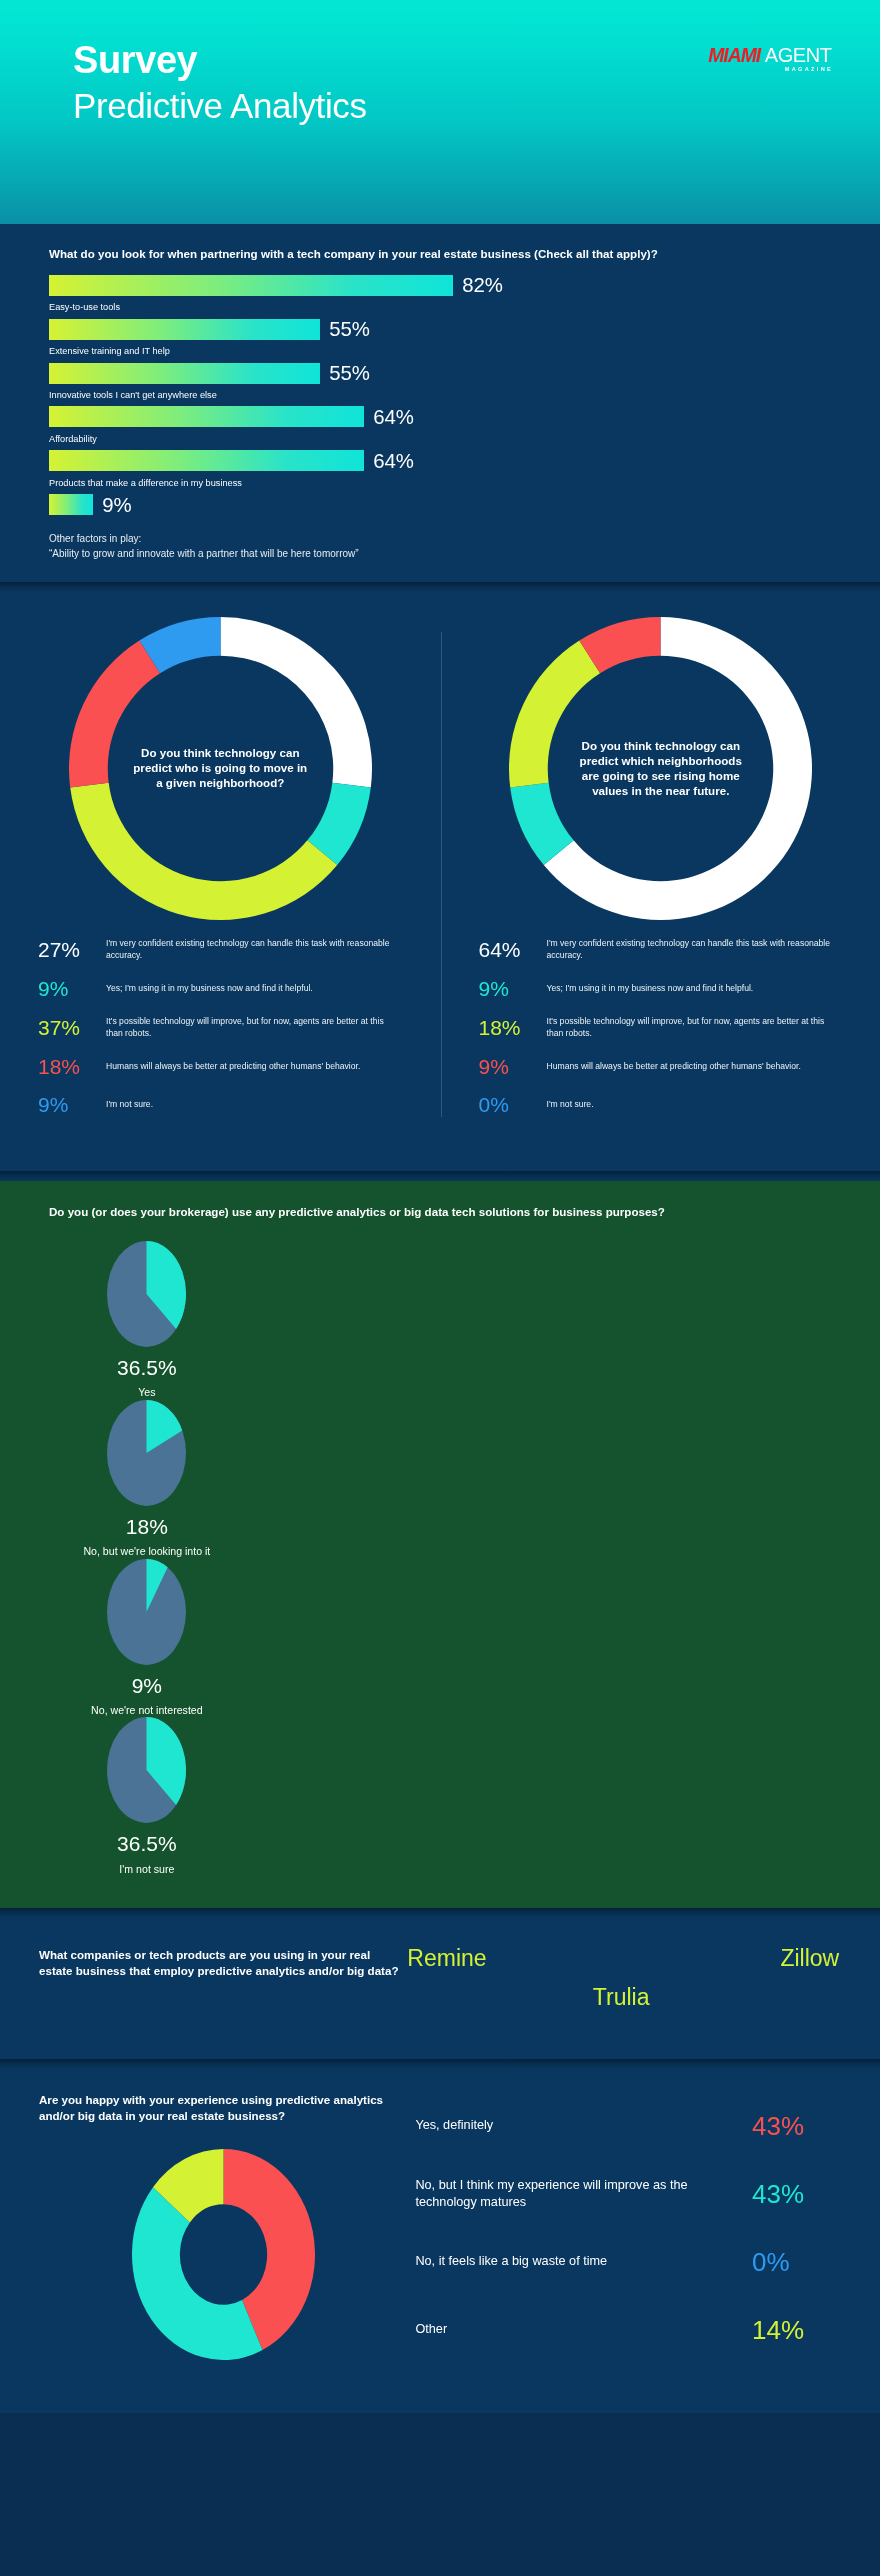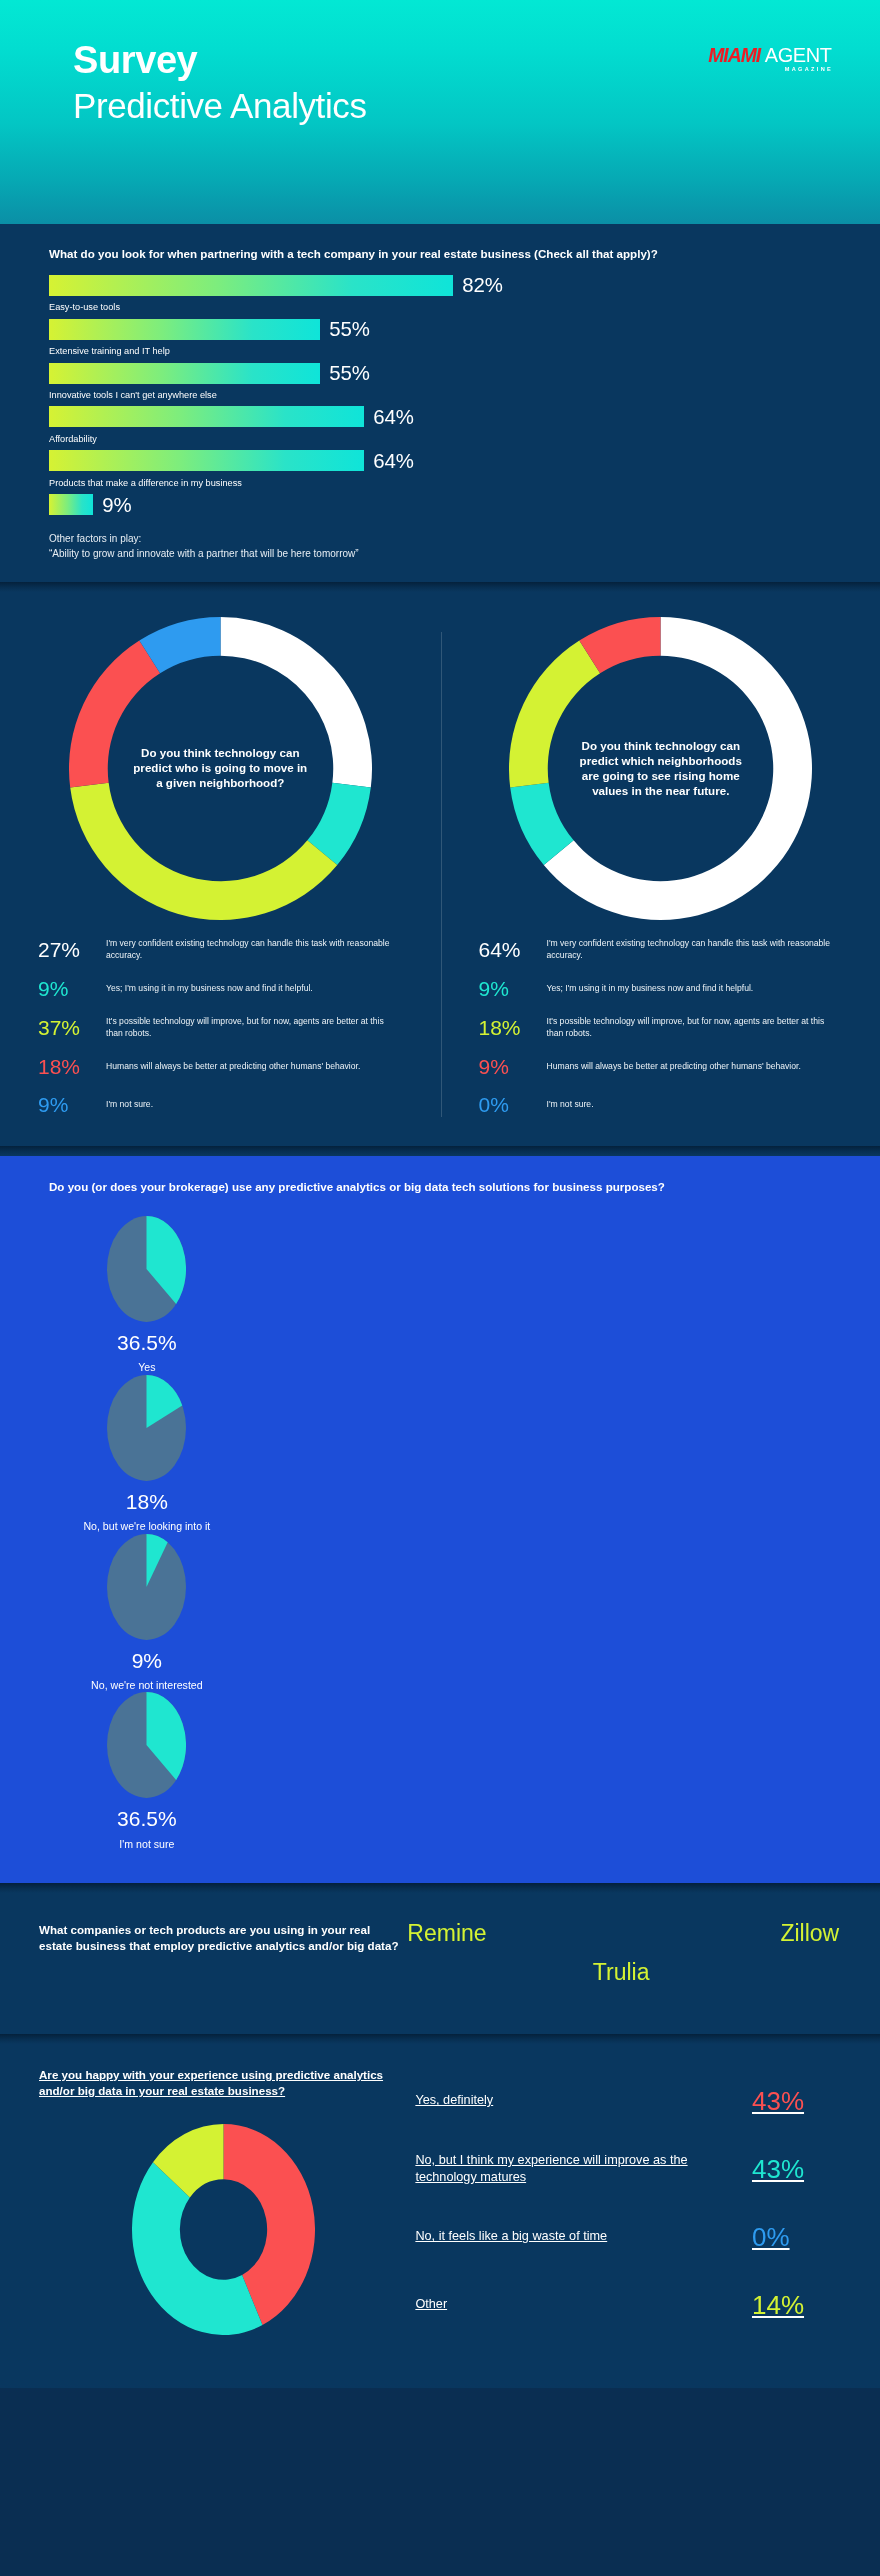--- a/index.html
+++ b/index.html
@@ -70,21 +70,21 @@
   .bar-label {
     font-size:9.2px; font-weight:300; color:#ffffff;
     padding:6.3px 0 5.6px 0; line-height:1.2;
   }
   .other-note {
     margin-top:15.5px; font-size:10px; font-weight:300;
     line-height:1.5; color:#e8eef4;
   }
 
   
-  .donuts-sec { background:#09375f; padding:25px 0 14px 0; position:relative; }
+  .donuts-sec { background:#09375f; padding:25px 0 39px 0; position:relative; }
   .donuts-grid { display:flex; }
   .donut-col { width:50%; position:relative; padding:0 28px; }
   .donut-col + .donut-col::before {
     content:""; position:absolute; left:0; top:15.5px; bottom:15.5px;
     width:0.7px; background:rgba(255,255,255,0.16);
   }
   .donut-holder { display:flex; justify-content:center; }
   .donut-center-text {
     position:absolute; left:50%; top:50%;
     transform:translate(-50%,-50%);
@@ -98,21 +98,21 @@
   .legend-pct {
     width:68px; flex:0 0 68px; font-size:21px; font-weight:300;
     line-height:1; text-align:left;
   }
   .legend-txt {
     font-size:8.6px; font-weight:300; line-height:1.34;
     color:#eef4f8;
   }
 
   
-  .pies-sec { background:#1d4ed8; padding:22.5px 49px 32px 49px; }
+  .pies-sec { background:#14532d; padding:22.5px 49px 32px 49px; }
   .pies-row { display:flex; margin-top:21px;flex-direction:column; }
   .pie-col { width:25%; text-align:center; }
   .pie-svg-wrap { display:flex; justify-content:center; }
   .pie-pct {
     font-size:21px; font-weight:300; color:#ffffff;
     margin-top:10px; line-height:1;
   }
   .pie-lbl {
     font-size:10.6px; font-weight:300; color:#ffffff;
     margin-top:8.4px; line-height:1.28;
@@ -129,21 +129,21 @@
   .comp-name {
     position:absolute; font-size:23px; font-weight:300;
     color:#d4f233; line-height:1;
   }
   .cn-0 { left:7px;  top:4.2px; }
   .cn-1 { right:2.8px;  top:4.2px; }
   .cn-2 { left:50%; transform:translateX(-50%); top:44px; }
 
   
   .happy-sec { background:#09375f; padding:22.5px 39px 49px 39px; }
-  .happy-grid { display:flex;text-decoration:underline; }
+  .happy-grid { display:flex; }
   .happy-left { width:46%; }
   .happy-q {
     font-size:11.6px; font-weight:bold; line-height:1.42;
     margin-bottom:24px;
   }
   .happy-right { width:54%; padding-left:7px; }
   .hr-row { display:flex; align-items:center; min-height:68px; }
   .hr-lbl {
     flex:1; font-size:12.7px; font-weight:300;
     line-height:1.32; color:#ffffff; padding-right:11.3px;

